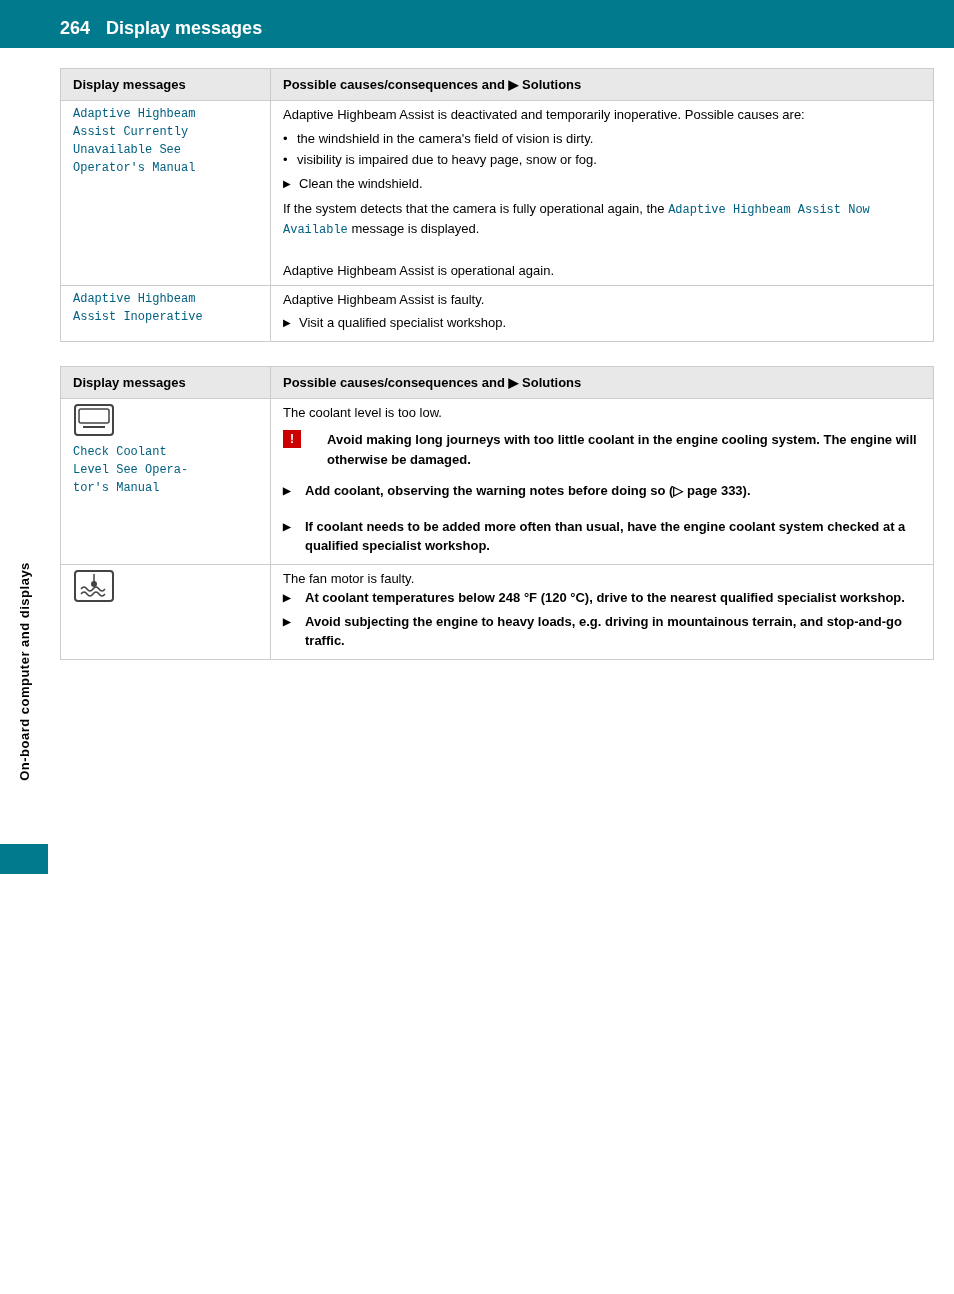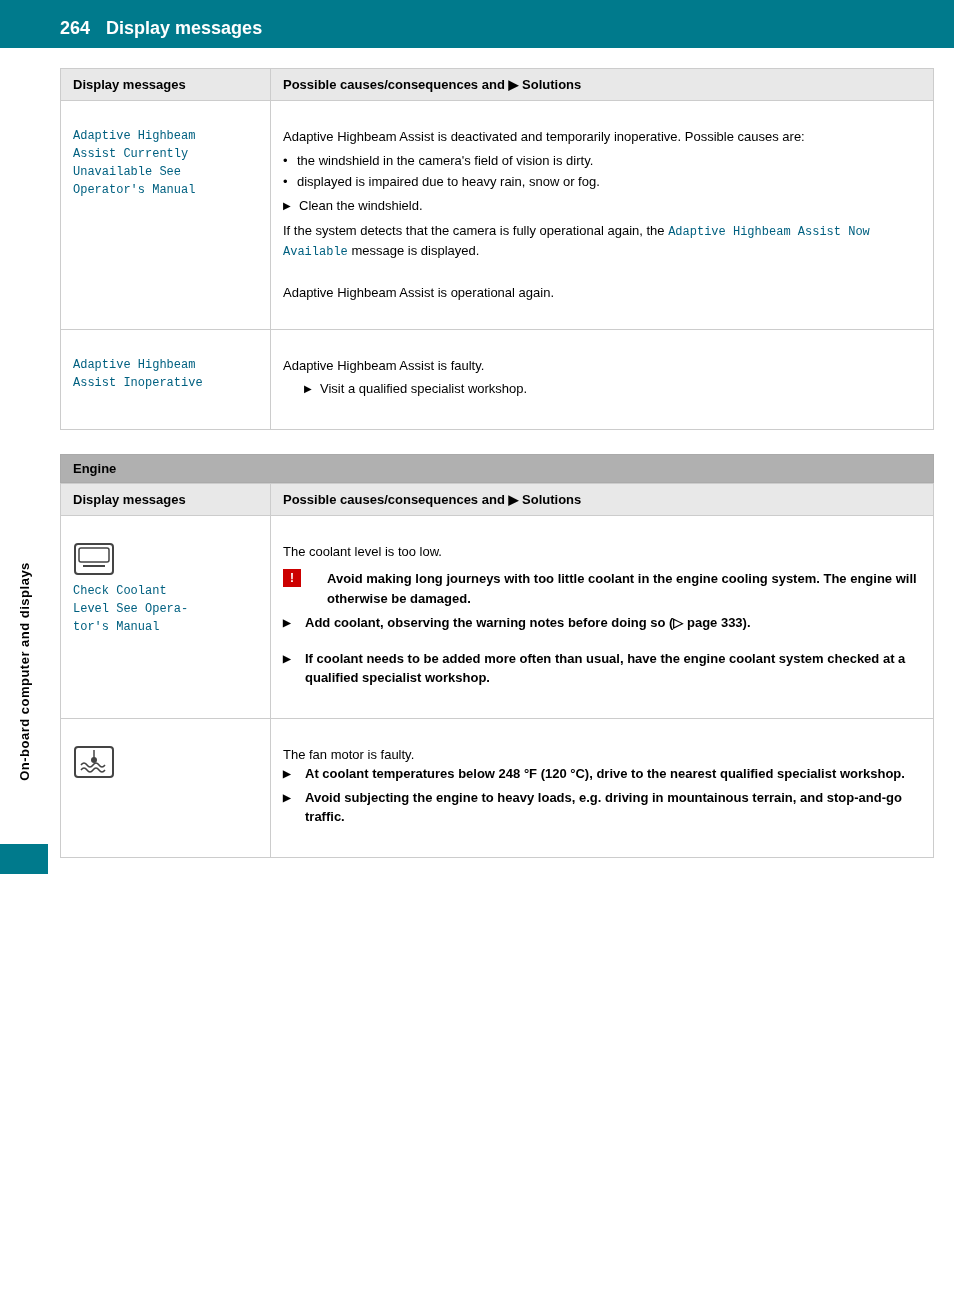--- a/index.html
+++ b/index.html
@@ -76,21 +76,21 @@
     }
     .data-table th {
       background: #e8e8e8;
       font-weight: bold;
       padding: 8px 12px;
       text-align: left;
       border: 1px solid #ccc;
       font-size: 13px;
     }
     .data-table td {
-      padding: 26px 12px;
+      padding: 4px 12px;
       vertical-align: top;
       border: 1px solid #ccc;
       font-size: 13px;
       line-height: 1.5;
     }
     .data-table td:first-child {
       width: 210px;
       font-family: 'Courier New', Courier, monospace;
       font-size: 12px;
       color: #006080;
@@ -193,43 +193,40 @@
     <tbody>
 
       <tr>
         <td>
           Adaptive Highbeam<br>Assist Currently<br>Unavailable See<br>Operator's Manual
         </td>
         <td>
           <p>Adaptive Highbeam Assist is deactivated and temporarily inoperative. Possible causes are:</p>
           <ul class="bullet-list" style="">
             <li>the windshield in the camera's field of vision is dirty.</li>
-            <li>displayed is impaired due to heavy rain, snow or fog.</li>
+            <li>visibility is impaired due to heavy page, snow or fog.</li>
           </ul>
           <div class="arrow-item" style="margin-top:0;">Clean the windshield.</div>
           <p style="margin-top:6px;">If the system detects that the camera is fully operational again, the <span class="mono">Adaptive Highbeam Assist Now Available</span> message is displayed.</p>
           <p style="margin-top:22px;">Adaptive Highbeam Assist is operational again.</p>
         </td>
       </tr>
 
       <tr>
         <td>
           Adaptive Highbeam<br>Assist Inoperative
         </td>
         <td>
           <p>Adaptive Highbeam Assist is faulty.</p>
-          <div class="arrow-item" style="margin-top:4px;margin-left:21px;">Visit a qualified specialist workshop.</div>
+          <div class="arrow-item" style="margin-top:4px;">Visit a qualified specialist workshop.</div>
         </td>
       </tr>
     </tbody>
   </table>
 
-  <div class="section-header">
-    <span>Engine</span>
-  </div>
 
   <table class="data-table" style="margin-top:0; border-top:none;">
     <thead>
       <tr>
         <th>Display messages</th>
         <th>
           Possible causes/consequences and ▶ Solutions
         </th>
       </tr>
     </thead>
@@ -244,21 +241,21 @@
             <line x1="10" y1="24" x2="32" y2="24" stroke="#444" stroke-width="2"></line>
           </svg>
           <span class="mono">Check Coolant<br>Level See Opera-<br>tor's Manual</span>
         </td>
         <td>
           <p>The coolant level is too low.</p>
           <div style="display:flex; align-items:flex-start; margin-top:8px; margin-bottom:4px;">
             <span class="warning-icon">!</span>
             <span class="indented">Avoid making long journeys with too little coolant in the engine cooling system. The engine will otherwise be damaged.</span>
           </div>
-          <div class="arrow-item indented" style="margin-top:5px;">Add coolant, observing the warning notes before doing so (▷ page 333).</div>
+          <div class="arrow-item indented" style="margin-top:12px;">Add coolant, observing the warning notes before doing so (▷ page 333).</div>
           <div class="arrow-item indented" style="margin-top:16px;">If coolant needs to be added more often than usual, have the engine coolant system checked at a qualified specialist workshop.</div>
         </td>
       </tr>
 
       <tr>
         <td>
 
           <svg width="42" height="34" viewBox="0 0 42 34" style="display:block; margin-bottom:6px;">
             <rect x="2" y="2" width="38" height="30" rx="3" ry="3" fill="none" stroke="#444" stroke-width="2"></rect>
 

